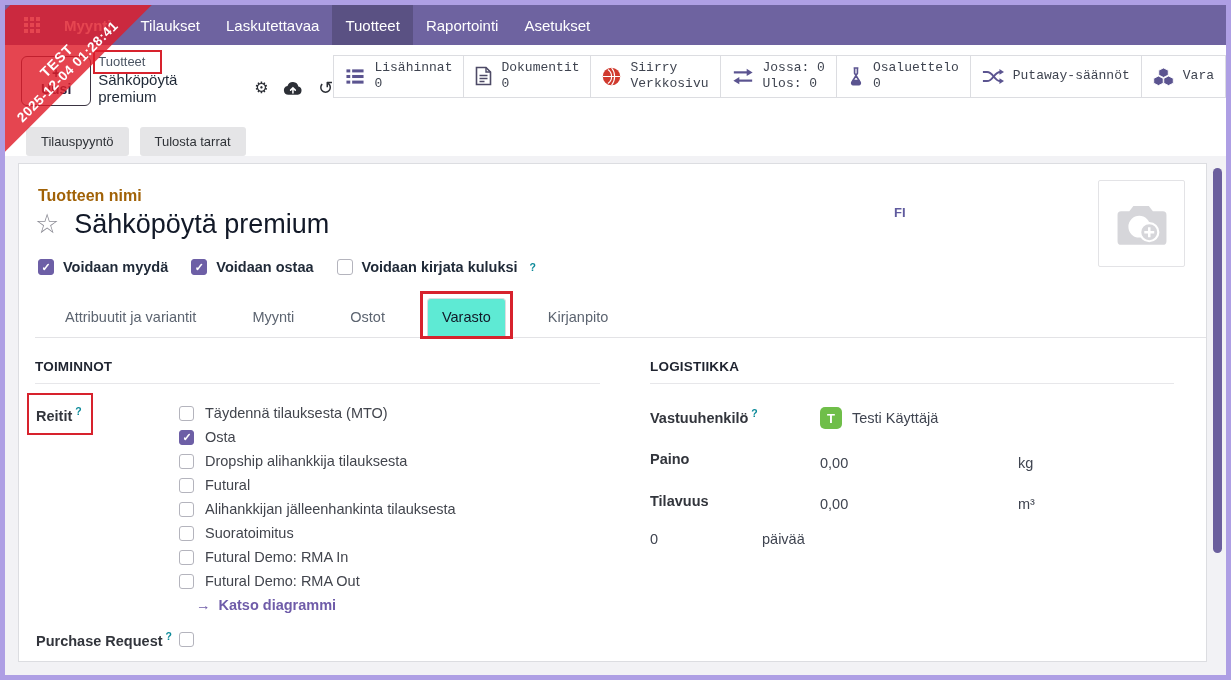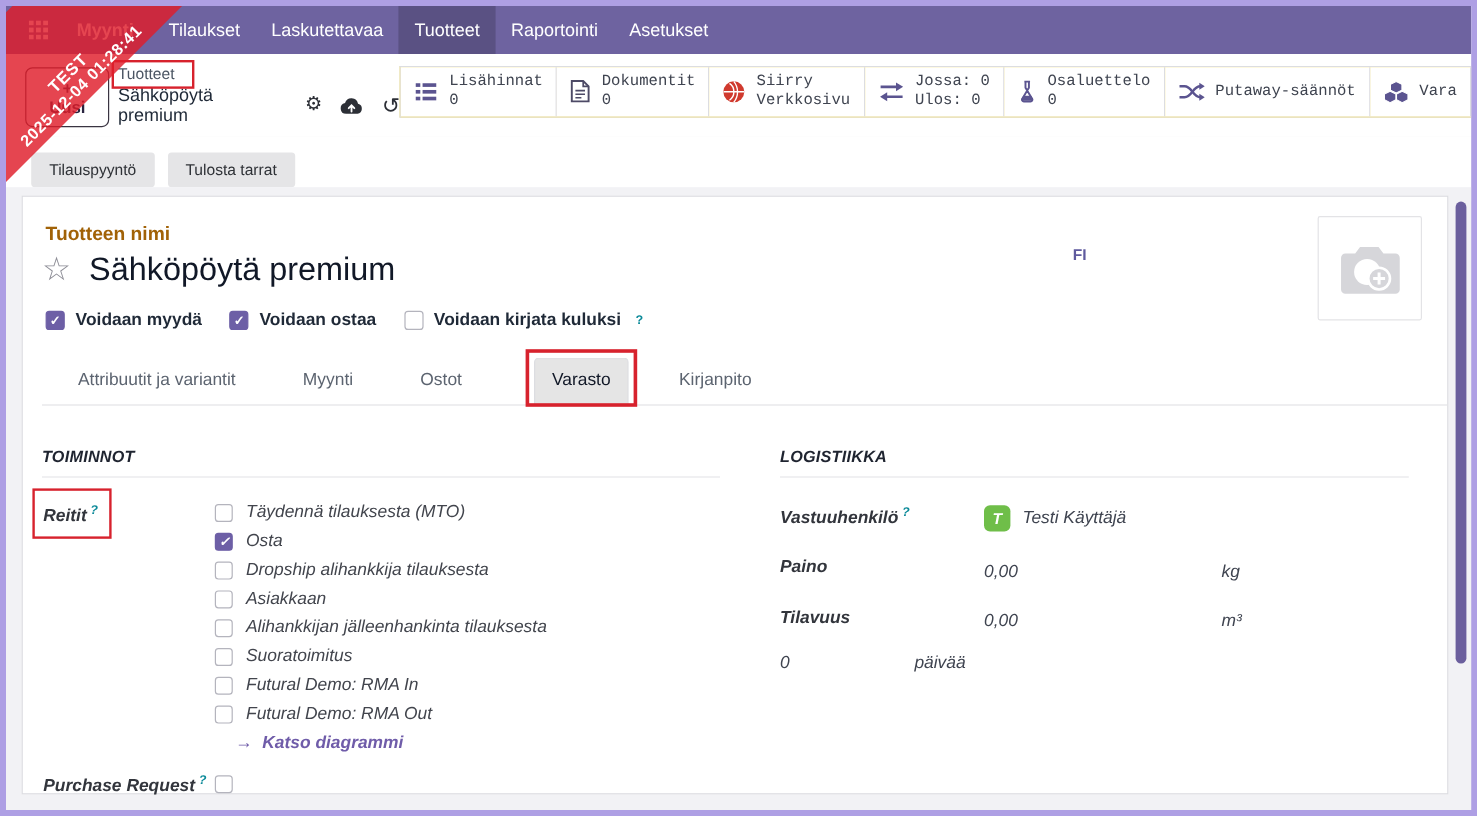--- a/index.html
+++ b/index.html
@@ -47,24 +47,24 @@
   .cb { width:15px; height:15px; min-width:15px; border:1px solid #b4b4bd; border-radius:3px; background:#fff; position:relative; display:inline-block; cursor:pointer; }
   .cb.big { width:16px; height:16px; min-width:16px; }
   .cb.on { background:#6d5fa6; border-color:#6d5fa6; }
   .cb.on::after { content:"\2713"; position:absolute; color:#fff; font-size:11px; font-weight:700; left:2.5px; top:0.5px; }
 
   .help { color:#0c8a99; font-size:10.5px; font-weight:700; vertical-align:super; margin-left:3px; }
 
   
   .tabs { display:flex; gap:28px; border-bottom:1px solid #e3e3e6; margin-top:23px; padding-left:16px; align-items:flex-end; }
   .tab { position:relative; padding:10px 14px 12px; font-size:14.5px; color:#5c6470; cursor:pointer; white-space:nowrap; }
-  .tab.on { background:#e5e5e5; border:1px solid #dcdde1; border-bottom:1px solid #fff; border-radius:4px 4px 0 0; margin-bottom:-1px; color:#111827;margin-left:18px; }
-
-  
-  .sections { display:flex; margin-top:35px; padding-right:32px;font-style:italic; }
+  .tab.on { background:#5eead4; border:1px solid #dcdde1; border-bottom:1px solid #fff; border-radius:4px 4px 0 0; margin-bottom:-1px; color:#111827; }
+
+  
+  .sections { display:flex; margin-top:21px; padding-right:32px; }
   .sec-left { width:565px; margin-right:50px; }
   .sec-right { flex:1; }
   .sec-title { font-size:13.5px; font-weight:700; color:#1f2430; letter-spacing:.2px; padding-bottom:9px; border-bottom:1px solid #e7e7ea; margin-bottom:21px; }
   .oprow { display:flex; margin-left:1px; }
   .olabel { width:143px; min-width:143px; font-size:14.5px; font-weight:700; color:#32353c; }
   .olabel-inner { position:relative; display:inline-block; }
   .route-row { display:flex; align-items:center; gap:11px; margin-bottom:8px; font-size:14.5px; color:#42454d; }
   .diagram-link { display:flex; align-items:center; gap:8px; margin:5px 0 0 17px; color:#6f5ca9; font-weight:700; font-size:14.5px; text-decoration:none; cursor:pointer; }
   .pr-row { margin-top:17px; }
 
@@ -297,21 +297,21 @@
                 <label class="route-row">
                     <span class="cb on"></span>
                     <span>Osta</span>
                   </label>
                 <label class="route-row">
                     <span class="cb"></span>
                     <span>Dropship alihankkija tilauksesta</span>
                   </label>
                 <label class="route-row">
                     <span class="cb"></span>
-                    <span>Asiakkaan</span>
+                    <span>Futural</span>
                   </label>
                 <label class="route-row">
                     <span class="cb"></span>
                     <span>Alihankkijan jälleenhankinta tilauksesta</span>
                   </label>
                 <label class="route-row">
                     <span class="cb"></span>
                     <span>Suoratoimitus</span>
                   </label>
                 <label class="route-row">

